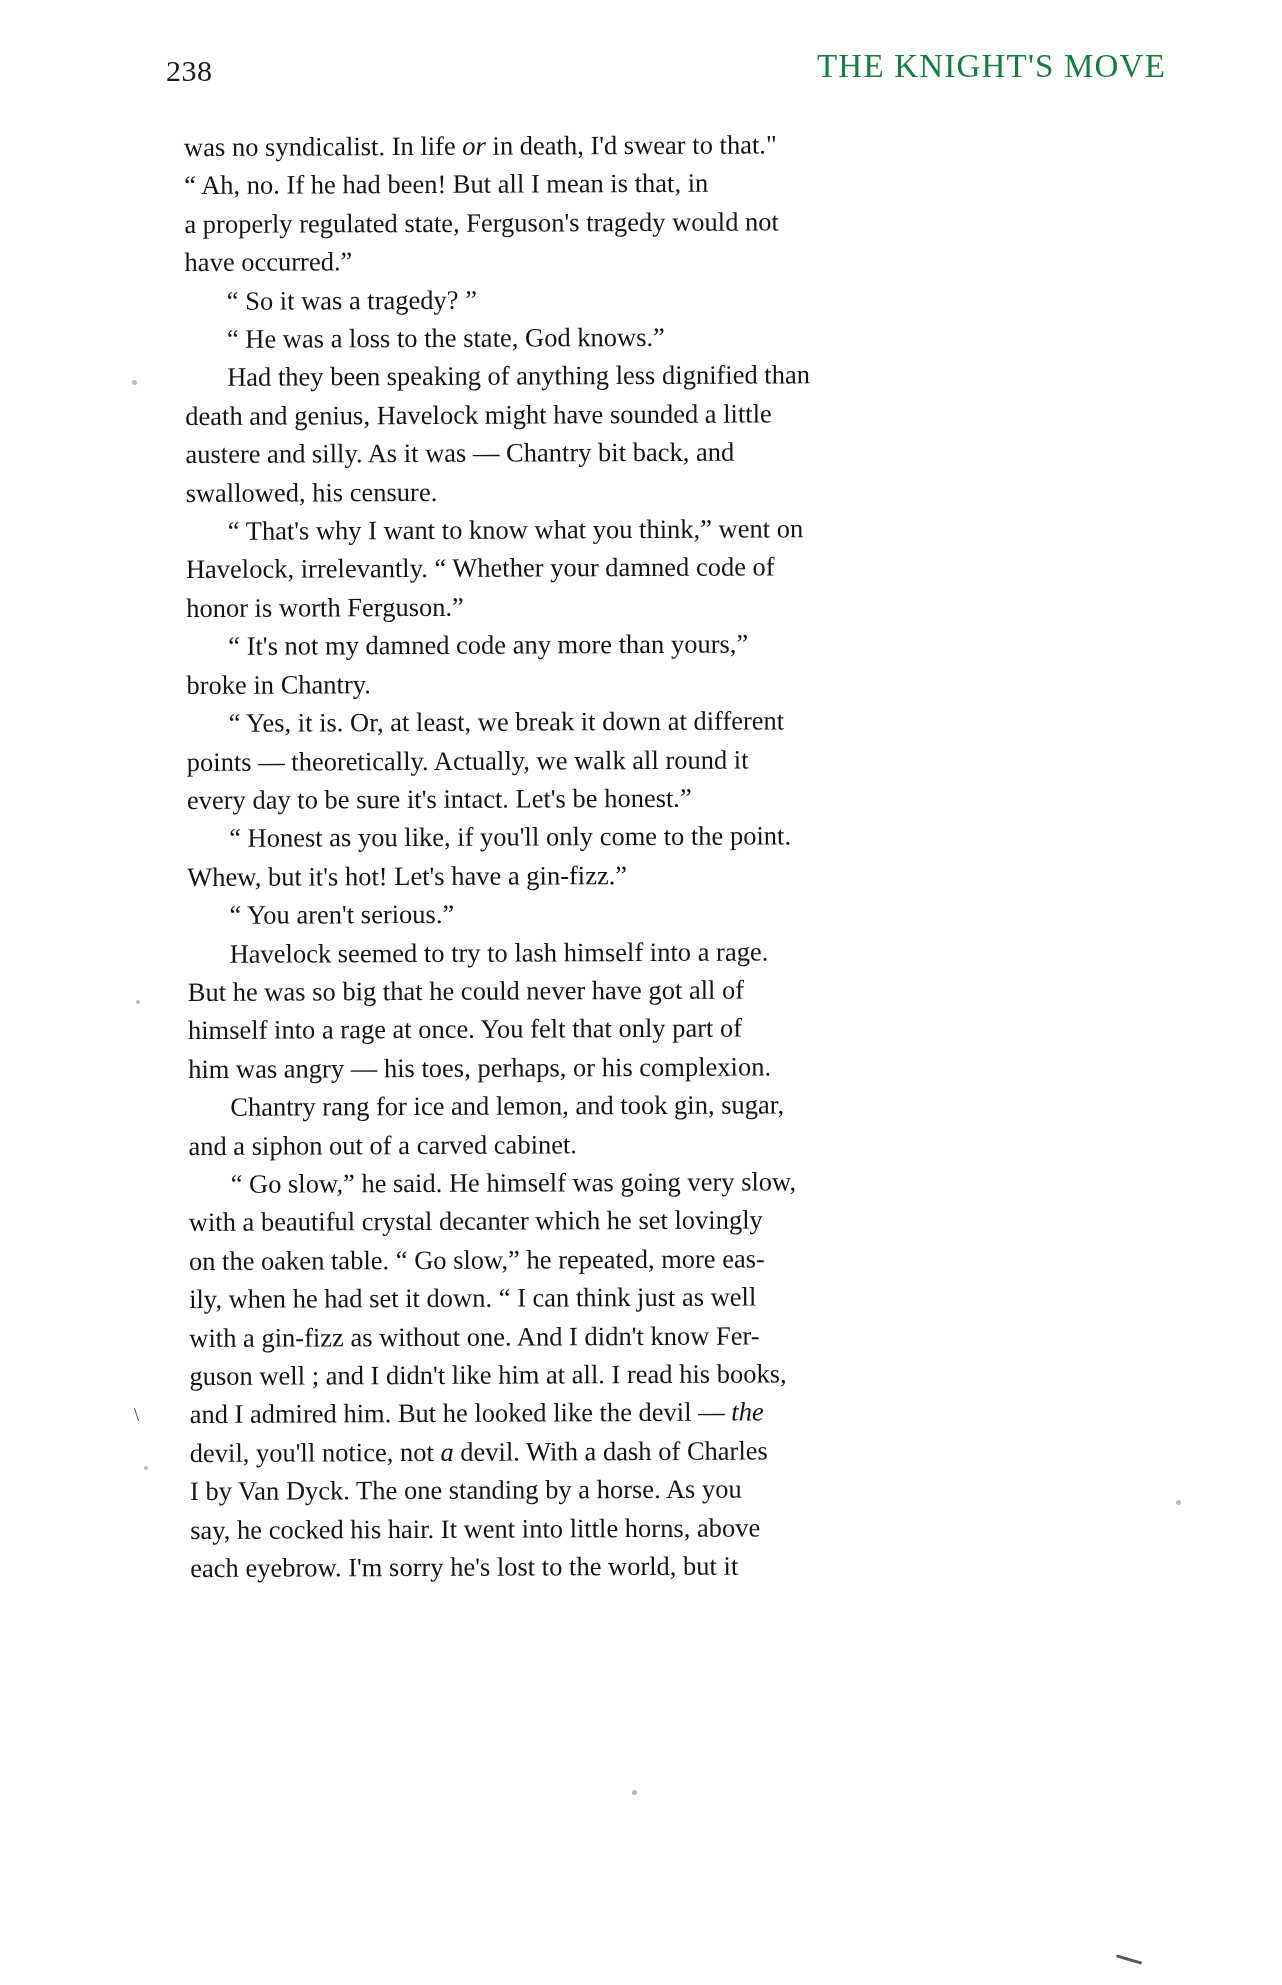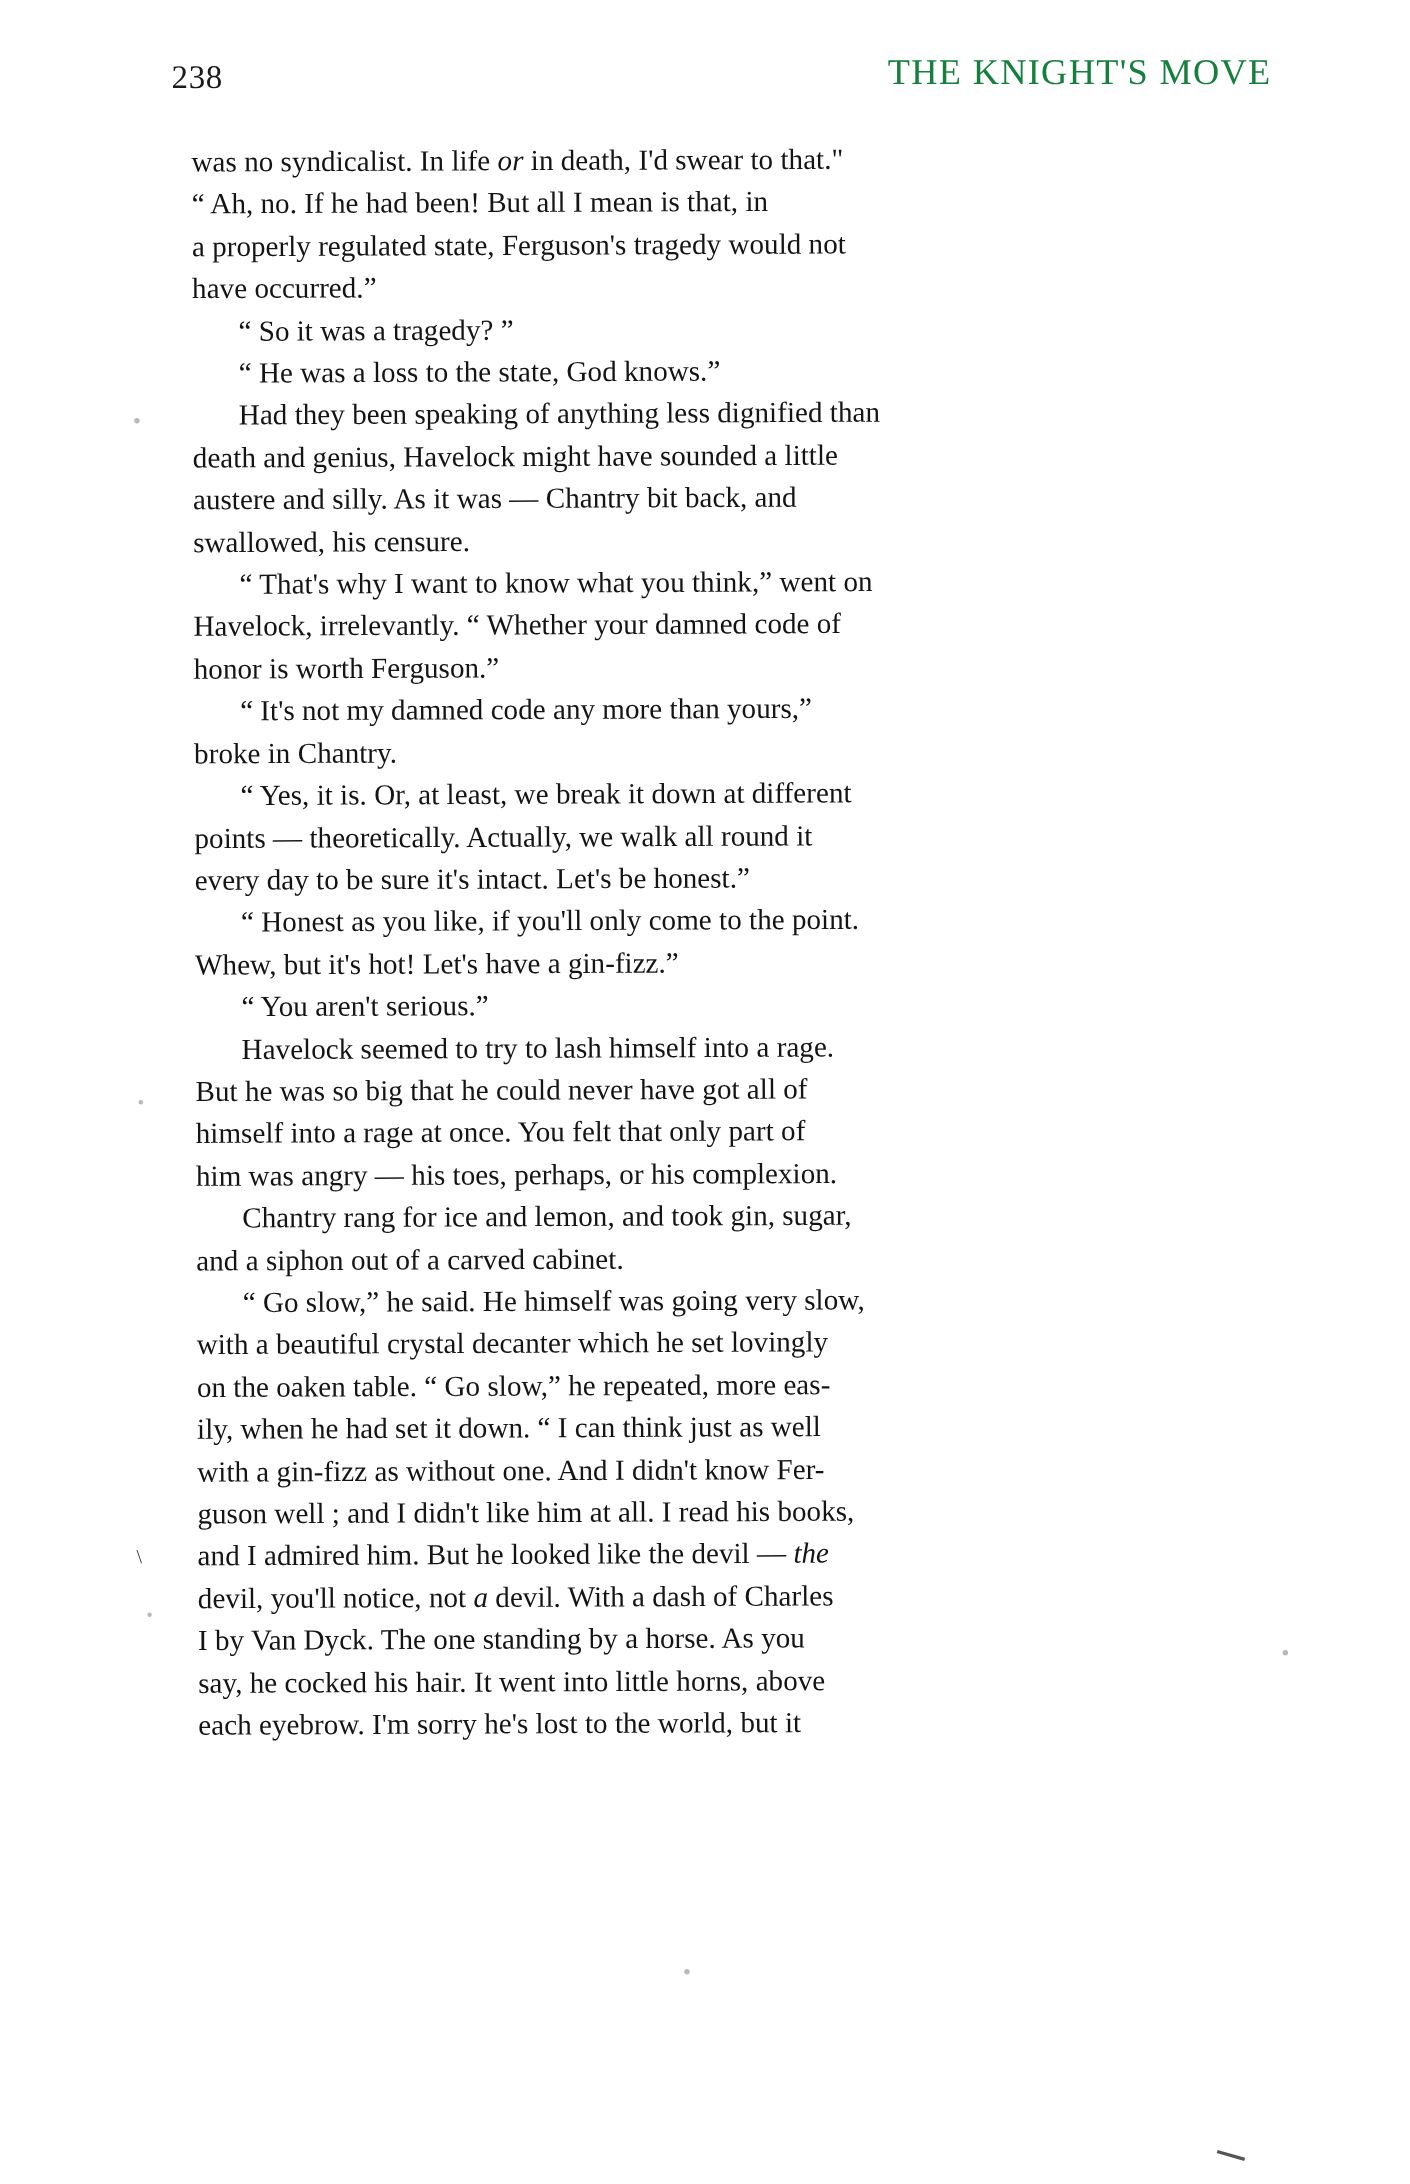--- a/index.html
+++ b/index.html
@@ -10,21 +10,21 @@
   body {
     width: 1282px;
     height: 1985px;
     font-family: "Liberation Serif", serif;
     color: #111111;
     position: relative;
     overflow: hidden;
   }
   .page {
     position: absolute;
-    left: 6px;
+    left: 16px;
     top: 0;
     width: 1184px;
     height: 1985px;
   }
   .header {
     position: absolute;
     left: 150px;
     top: 48px;
     width: 1000px;
     height: 46px;

